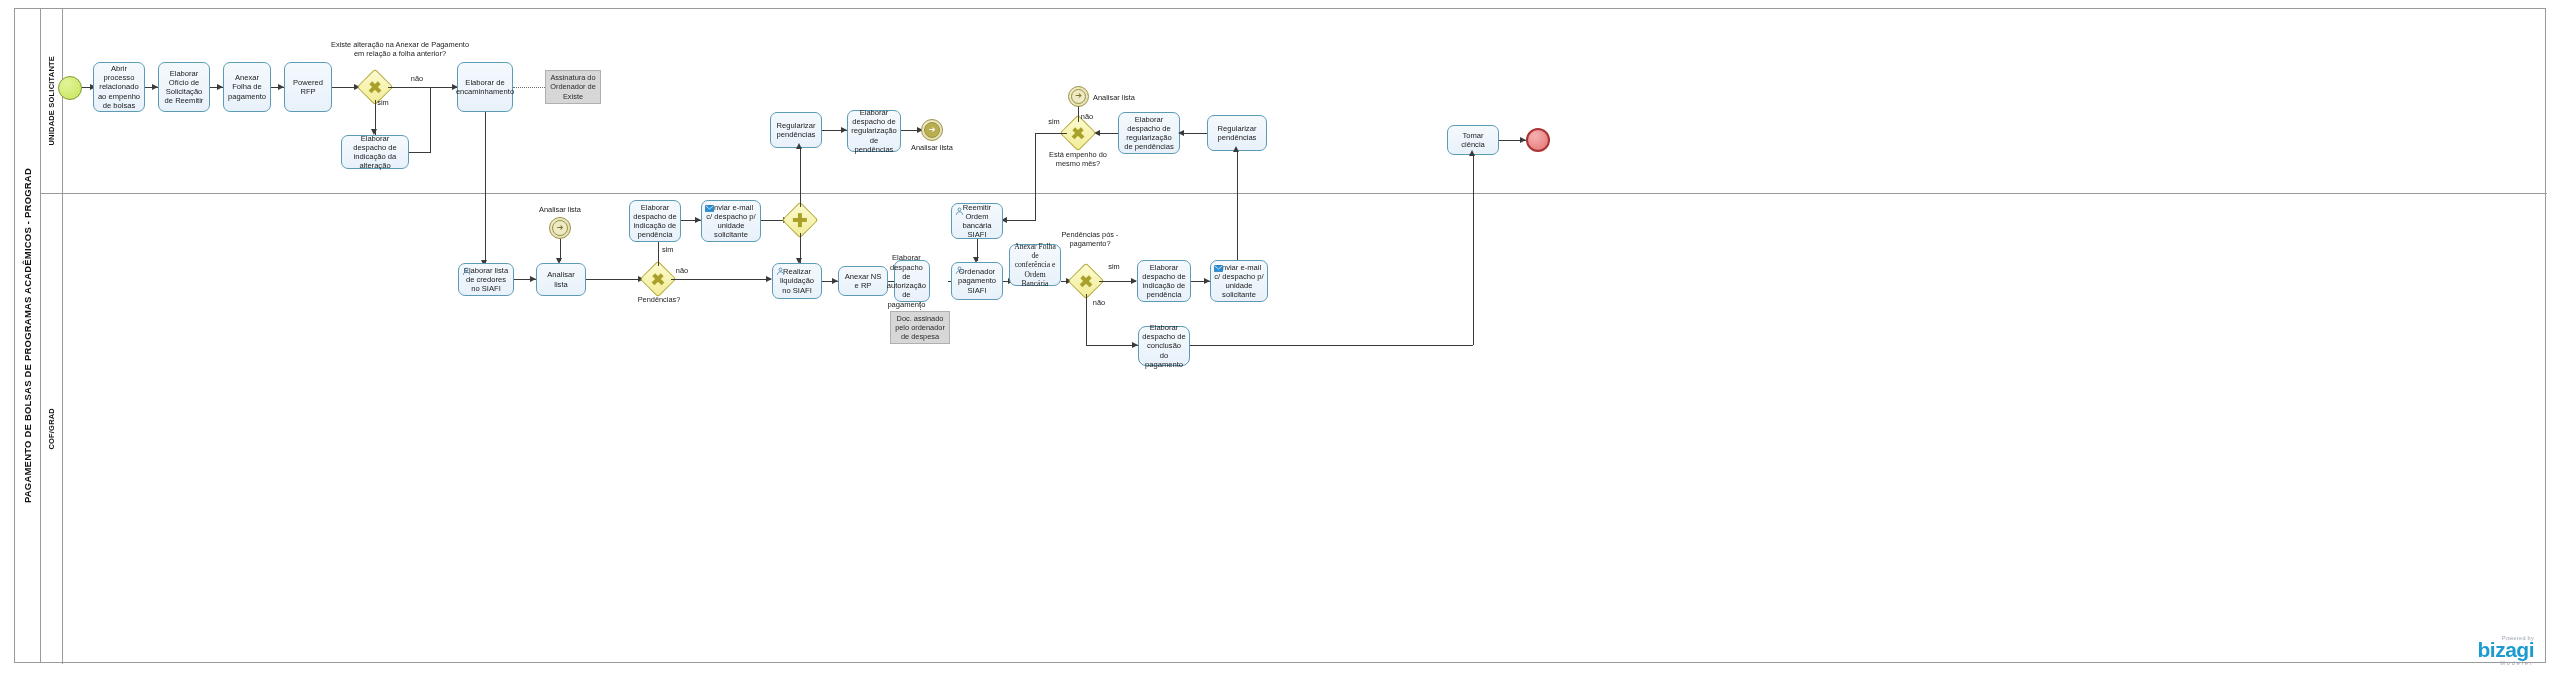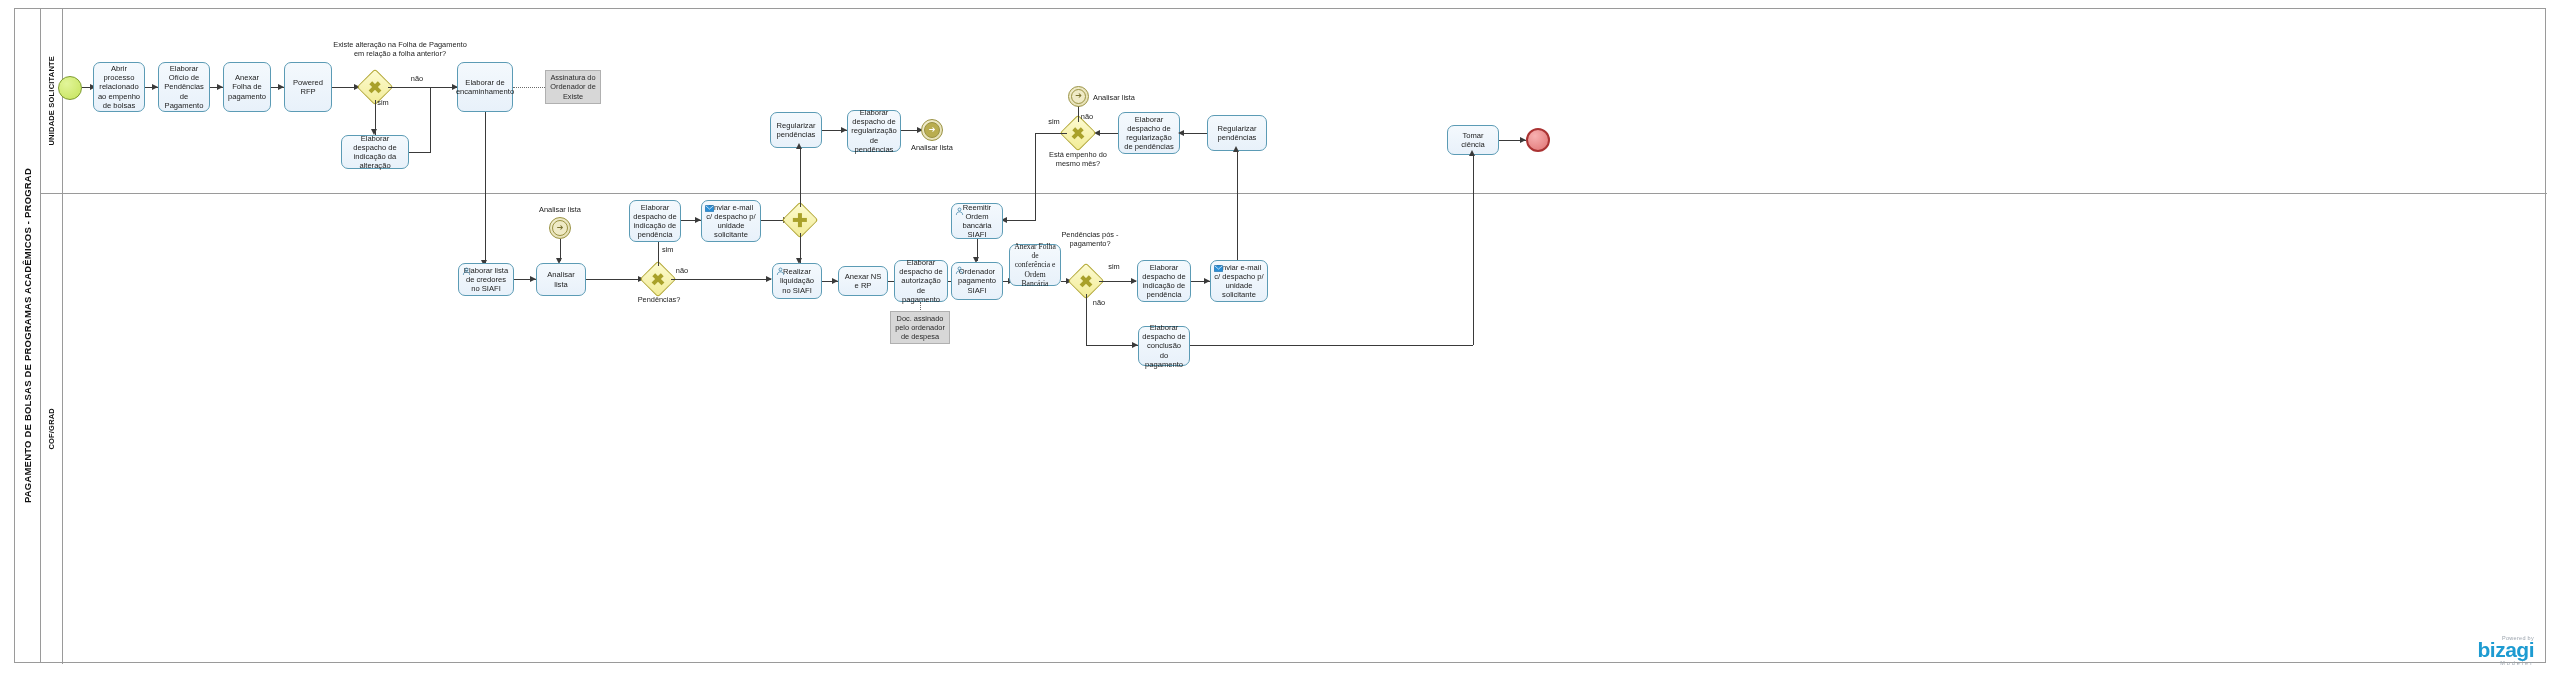--- a/index.html
+++ b/index.html
@@ -102,38 +102,38 @@
   <div class="ln h" style="left:82px;top:87px;width:11px;"></div>
   <div class="ah r" style="left:90px;top:83.5px;"></div>
 
   <div class="task" style="left:93px;top:62px;width:52px;height:50px;">
     <span class="lbl">Abrir processo relacionado ao empenho de bolsas</span>
   </div>
   <div class="ln h" style="left:145px;top:87px;width:13px;"></div>
   <div class="ah r" style="left:152px;top:83.5px;"></div>
 
   <div class="task" style="left:158px;top:62px;width:52px;height:50px;">
-    <span class="lbl">Elaborar Ofício de Pendências de Pagamento</span>
+    <span class="lbl">Elaborar Ofício de Solicitação de Reemitir</span>
   </div>
   <div class="ln h" style="left:210px;top:87px;width:13px;"></div>
   <div class="ah r" style="left:217px;top:83.5px;"></div>
 
   <div class="task" style="left:223px;top:62px;width:48px;height:50px;">
     <span class="lbl">Anexar Folha de pagamento</span>
   </div>
   <div class="ln h" style="left:271px;top:87px;width:13px;"></div>
   <div class="ah r" style="left:278px;top:83.5px;"></div>
 
   <div class="task" style="left:284px;top:62px;width:48px;height:50px;">
     <span class="lbl">Powered RFP</span>
   </div>
   <div class="ln h" style="left:332px;top:87px;width:28px;"></div>
   <div class="ah r" style="left:354px;top:83.5px;"></div>
 
-  <div class="cap" style="left:330px;top:40px;width:140px;">Existe alteração na Folha de Pagamento em relação a folha anterior?</div>
+  <div class="cap" style="left:330px;top:40px;width:140px;">Existe alteração na Anexar de Pagamento em relação a folha anterior?</div>
   <div class="gw x" style="left:362px;top:74px;">
     <div class="mark">
         <b class="h"></b>
         <b class="v"></b>
       </div>
   </div>
 
   <div class="ln v" style="left:375px;top:100px;height:35px;"></div>
   <div class="ah d" style="left:371.4px;top:129px;"></div>
   <div class="cap" style="left:368px;top:98px;width:30px;">sim</div>
@@ -302,21 +302,21 @@
   </div>
   <div class="ln h" style="left:822px;top:281px;width:16px;"></div>
   <div class="ah r" style="left:832px;top:277.5px;"></div>
 
   <div class="task" style="left:838px;top:266px;width:50px;height:30px;">
     <span class="lbl">Anexar NS e RP</span>
   </div>
   <div class="ln h" style="left:888px;top:281px;width:16px;"></div>
   <div class="ah r" style="left:898px;top:277.5px;"></div>
 
-  <div class="task" style="left:894px;top:260px;width:54px;height:42px;">
+  <div class="task" style="left:894px;top:260px;width:36px;height:42px;justify-content:flex-end;">
     <span class="lbl">Elaborar despacho de autorização de pagamento</span>
   </div>
   <div class="dotv" style="left:920px;top:302px;height:16px;"></div>
   <div class="note" style="left:890px;top:311px;width:60px;height:33px;">
     <span>Doc. assinado pelo ordenador de despesa</span>
   </div>
   <div class="ln h" style="left:948px;top:281px;width:14px;"></div>
   <div class="ah r" style="left:952px;top:277.5px;"></div>
 
   <div class="task" style="left:951px;top:203px;width:52px;height:36px;">
@@ -371,21 +371,21 @@
     <span class="lbl">Enviar e-mail c/ despacho p/ unidade solicitante</span>
   </div>
 
   <div class="ln v" style="left:1237px;top:151px;height:109px;"></div>
   <div class="ah u" style="left:1233.4px;top:146px;"></div>
 
   <div class="ln v" style="left:1086px;top:294px;height:52px;"></div>
   <div class="ln h" style="left:1086px;top:345px;width:52px;"></div>
   <div class="ah r" style="left:1132px;top:341.5px;"></div>
 
-  <div class="task" style="left:1138px;top:326px;width:52px;height:40px;">
+  <div class="task" style="left:1138px;top:326px;width:52px;height:40px;border-radius:8px;">
     <span class="lbl">Elaborar despacho de conclusão do pagamento</span>
   </div>
 
   <div class="ln h" style="left:1190px;top:345px;width:283px;"></div>
   <div class="ln v" style="left:1473px;top:155px;height:190px;"></div>
   <div class="ah u" style="left:1469.4px;top:150px;"></div>
 
   <div class="logo">
     <div class="pw">Powered by</div>
     <div class="bz">bizagi</div>

